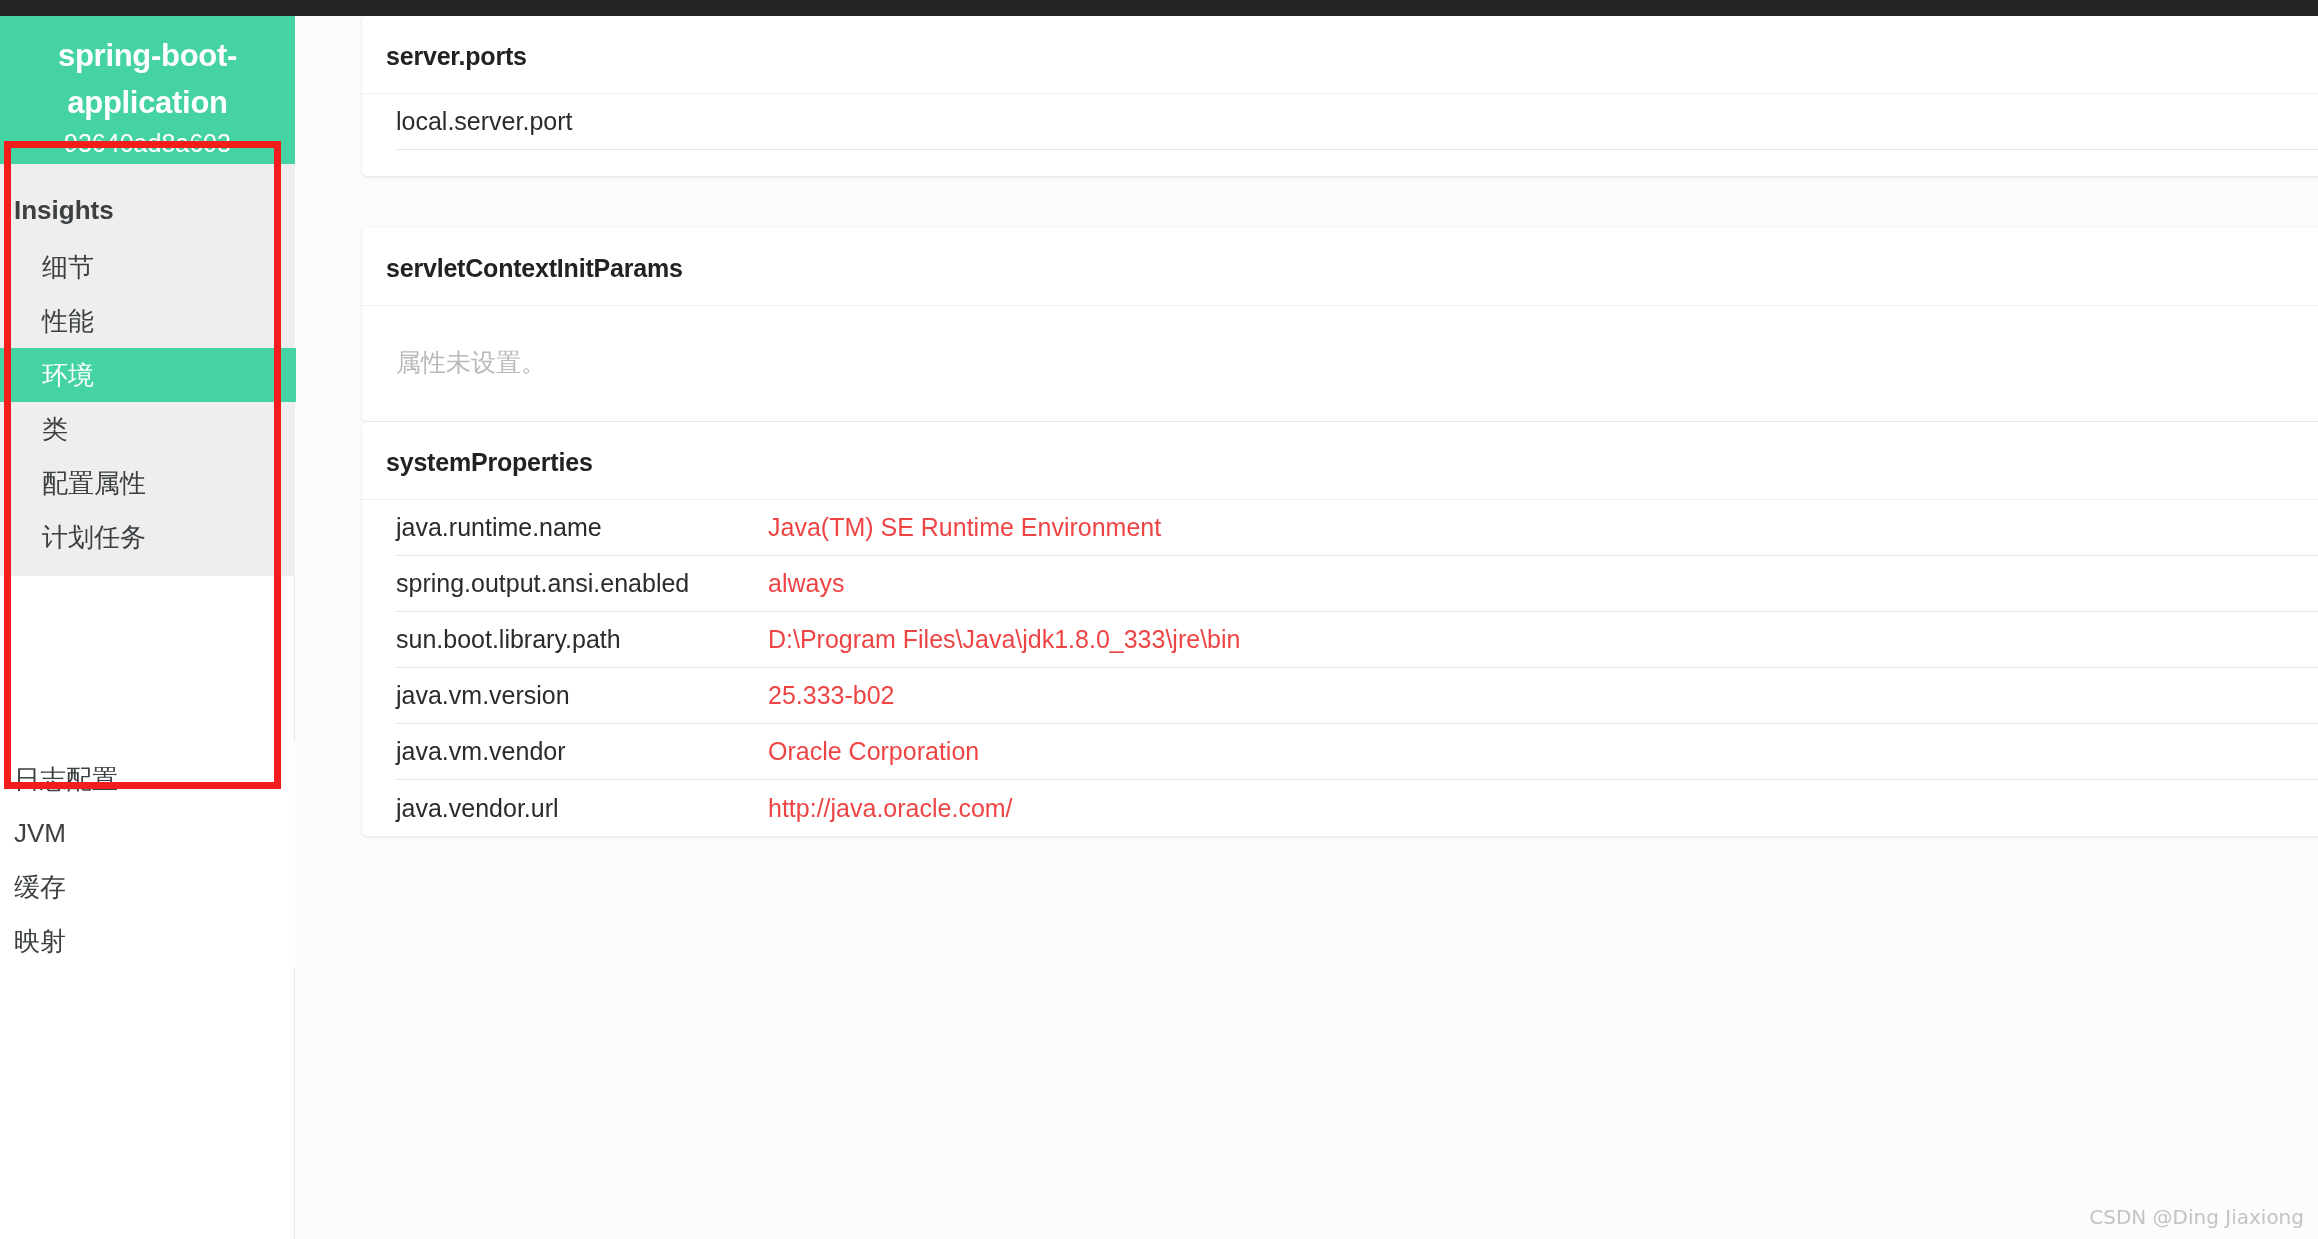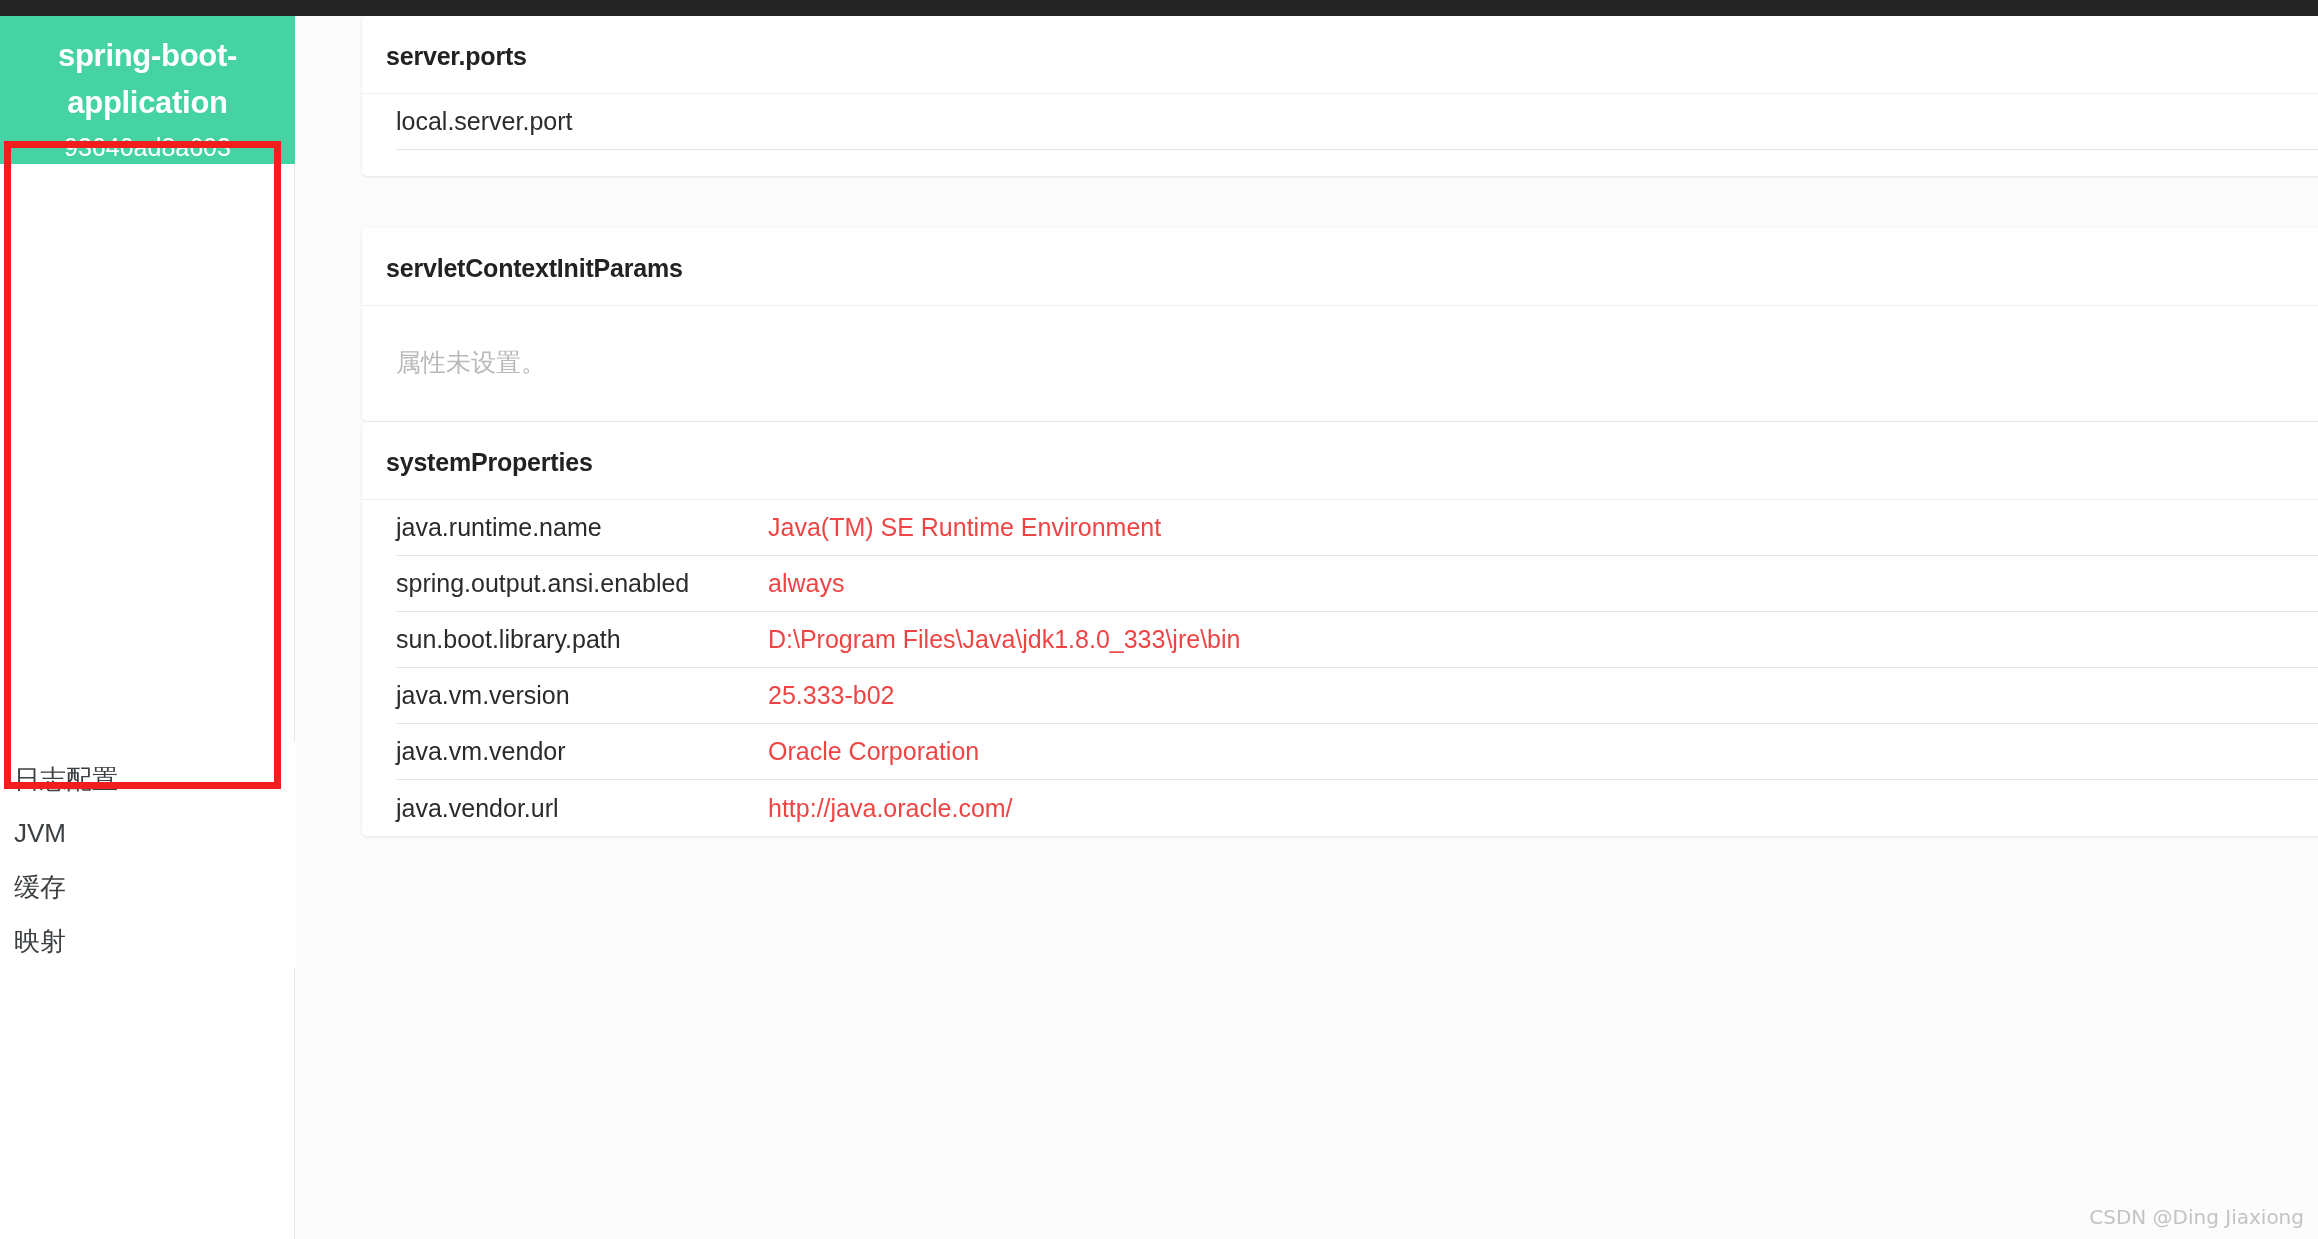--- a/index.html
+++ b/index.html
@@ -24,21 +24,21 @@
     position: absolute; left: 0; top: 16px;
     width: 295px; height: 1223px;
     background: #ffffff;
     border-right: 1px solid #e8e8e8;
   }
   .sidebar-head {
     position: absolute; left: 0; top: 0;
     width: 295px; height: 148px;
     background: #45d3a4;
     display: flex; flex-direction: column;
-    align-items: center; justify-content: space-between;
+    align-items: center; justify-content: flex-start;
     padding-top: 16px;
   }
   .app-title {
     color: #ffffff;
     font-size: 31px;
     font-weight: 700;
     line-height: 47px;
     text-align: center;
     letter-spacing: -0.3px;
     width: 240px;
@@ -174,20 +174,30 @@
 
   <div class="topbar"></div>
 
   <div class="sidebar">
 
     <div class="sidebar-head">
       <div class="app-title">spring-boot-application</div>
       <div class="app-id">93640ad8a603</div>
     </div>
 
+    <div class="nav-group">
+      <div class="nav-group-title">Insights</div>
+
+      <div class="nav-sub">细节</div>
+      <div class="nav-sub">性能</div>
+      <div class="nav-sub active">环境</div>
+      <div class="nav-sub">类</div>
+      <div class="nav-sub">配置属性</div>
+      <div class="nav-sub">计划任务</div>
+    </div>
 
     <div class="nav-bottom">
       <div class="nav-item">日志配置</div>
       <div class="nav-item">JVM</div>
       <div class="nav-item">缓存</div>
       <div class="nav-item">映射</div>
     </div>
   </div>
 
   <div class="main">

